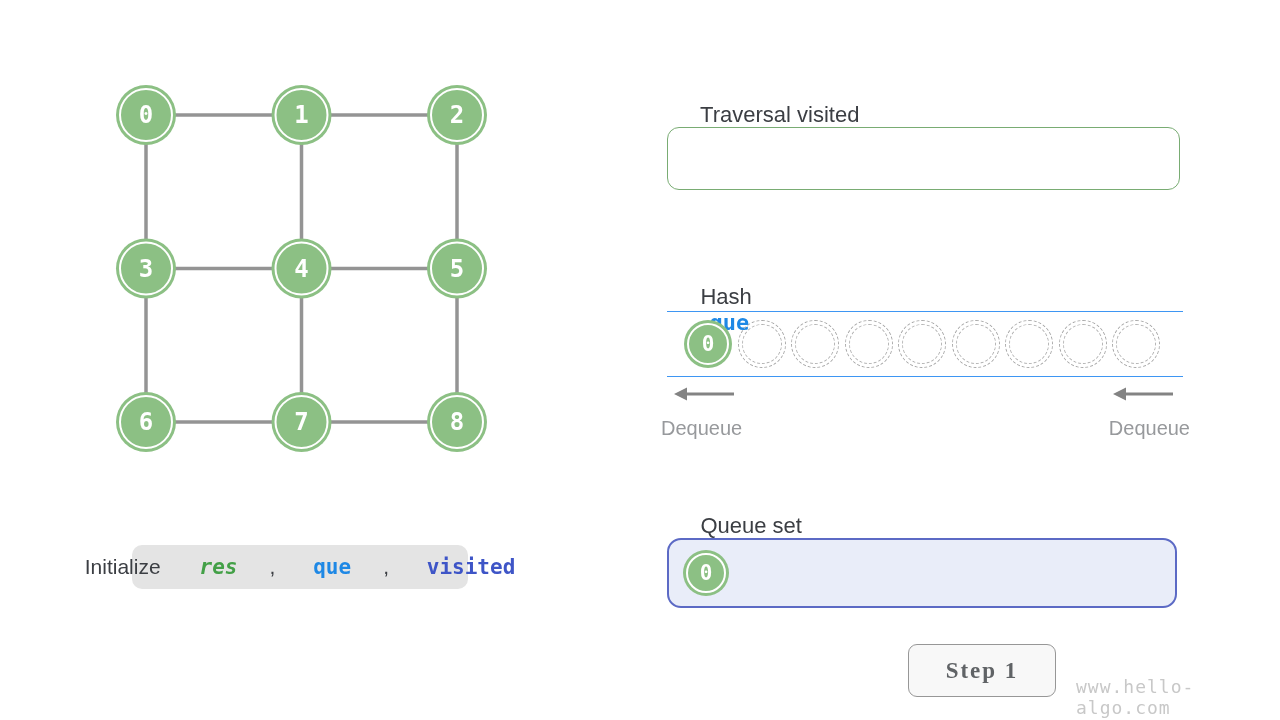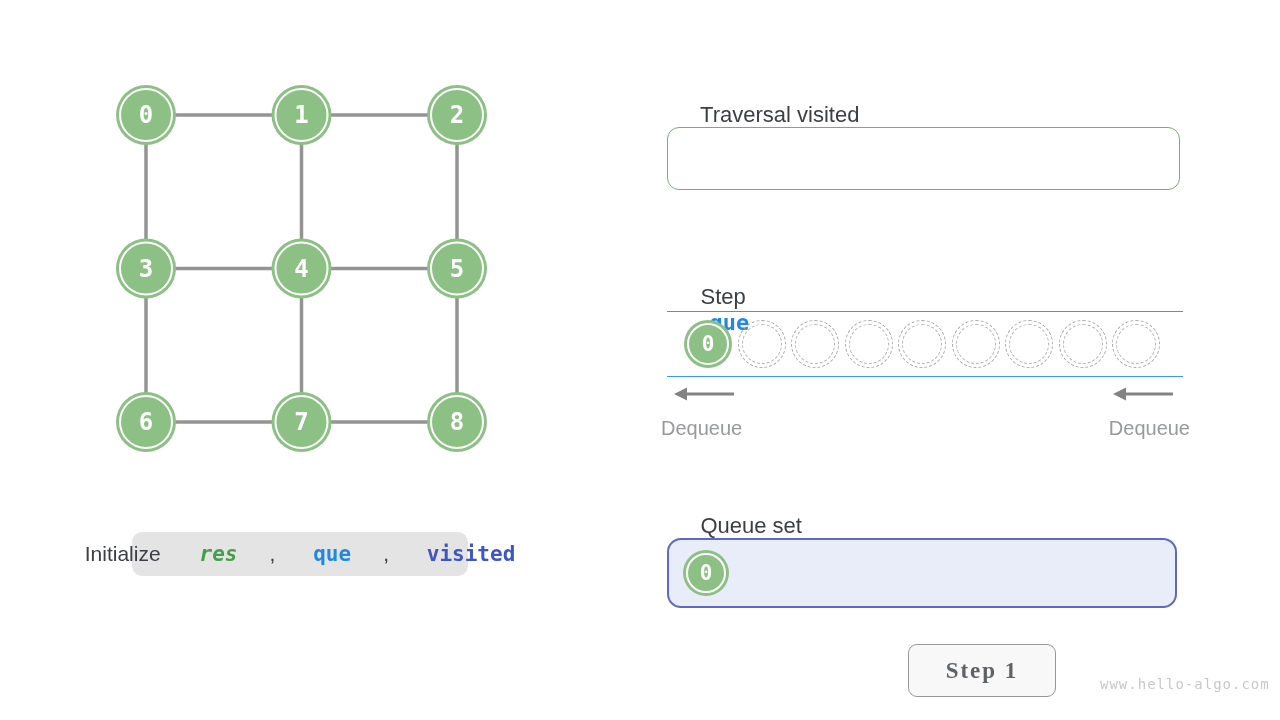--- a/index.html
+++ b/index.html
@@ -11,21 +11,21 @@
   
   .var-res{color:var(--res_accent);font-style:italic;}
   .var-que{color:var(--que_accent);}
   .var-visited{color:var(--visited_accent);}
 
   
   #graph{position:absolute;left:80px;top:60px;}
   #graph text{font-family:"DejaVu Sans Mono",monospace;font-weight:bold;fill:#fff;font-size:24px;}
 
   
-  #caption{position:absolute;left:132px;top:532px;width:336px;height:44px;
+  #caption{position:absolute;left:132px;top:545px;width:336px;height:44px;
            background:#e4e4e4;border-radius:10px;display:flex;align-items:center;
            justify-content:center;font-size:21px;white-space:pre;color:#3b3e43;gap:32px;}
   #caption .gap{margin-left:7px;}
 
   
   .heading{position:absolute;left:676px;font-size:22px;font-weight:500;color:#3b3e43;white-space:pre;}
   .heading .var{margin-left:9px;font-size:22px;}
   #res-heading{top:76px;}
   #queue-heading{top:258px;}
   #visited-heading{top:487px;}
@@ -64,21 +64,21 @@
   .vcell::before{content:"";position:absolute;inset:3px;border:2px solid #fff;border-radius:50%;}
   .vcell .cellnum{position:relative;color:#fff;font-size:21px;}
 
   
   #step-button{position:absolute;left:908px;top:644px;width:146px;height:51px;
                background:#f8f8f8;border:1.5px solid #979797;border-radius:9px;
                display:flex;align-items:center;justify-content:center;
                font-family:Liberation Serif, serif;font-weight:bold;
                font-size:23px;letter-spacing:2px;color:#606366;cursor:pointer;white-space:pre;}
   #watermark{position:absolute;left:1076px;top:676px;font-family:"DejaVu Sans Mono",monospace;
-             font-size:14px;color:#c8c8c8;letter-spacing:1px;margin-left:24px;}
+             font-size:18px;color:#c8c8c8;letter-spacing:1px;}
 </style>
 </head>
 <body>
 
 <div class="stage">
 
   <svg id="graph" width="450" height="420" viewBox="0 0 450 420">
       <line x1="66" y1="55" x2="221.5" y2="55" stroke="#949494" stroke-width="3.5"></line>
       <line x1="221.5" y1="55" x2="377" y2="55" stroke="#949494" stroke-width="3.5"></line>
       <line x1="66" y1="208.5" x2="221.5" y2="208.5" stroke="#949494" stroke-width="3.5"></line>
@@ -147,21 +147,21 @@
     <span class="mono var-visited">visited</span>
   </div>
 
   <div class="heading" id="res-heading">
     <span>Traversal visited</span>
     <span class="mono var var-res">res</span>
   </div>
   <div id="res-box"></div>
 
   <div class="heading" id="queue-heading">
-    <span>Step</span>
+    <span>Hash</span>
     <span class="mono var var-que">que</span>
   </div>
   <div id="queue-band">
       <div class="qcell cell-filled">
         <span class="mono cellnum">0</span>
       </div>
       <div class="qcell cell-empty"></div>
       <div class="qcell cell-empty"></div>
       <div class="qcell cell-empty"></div>
       <div class="qcell cell-empty"></div>

